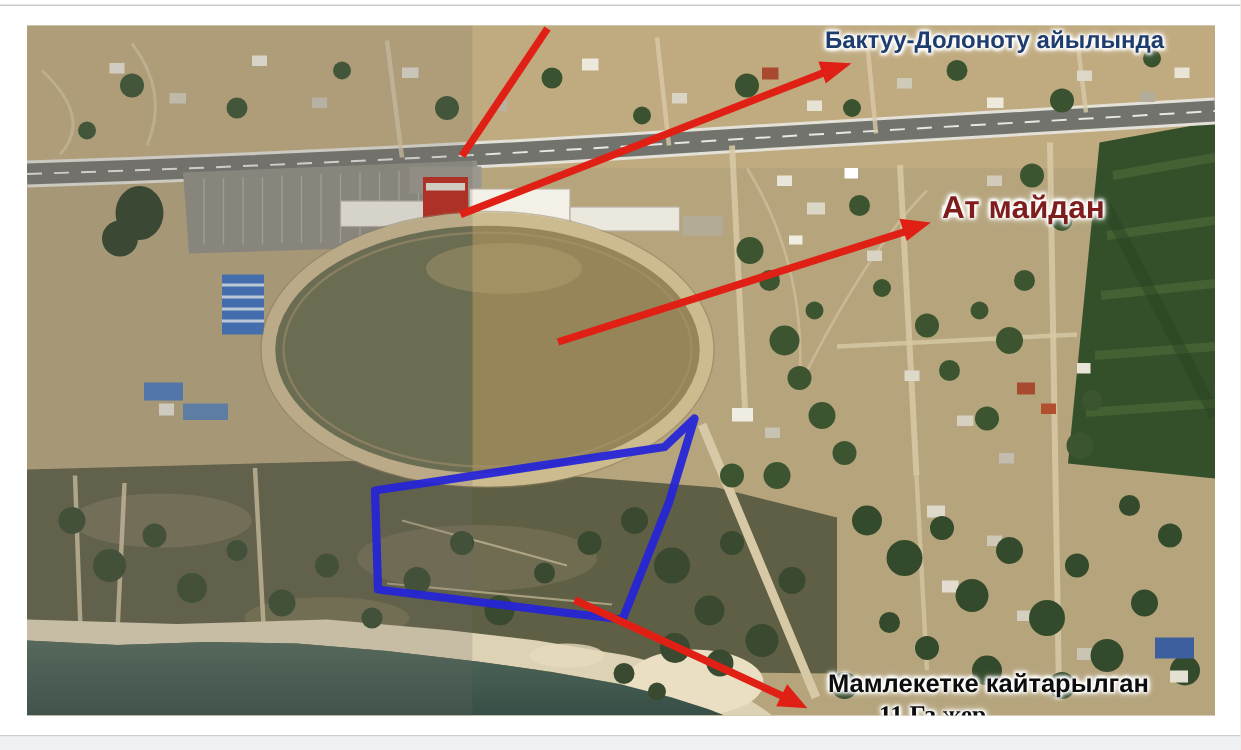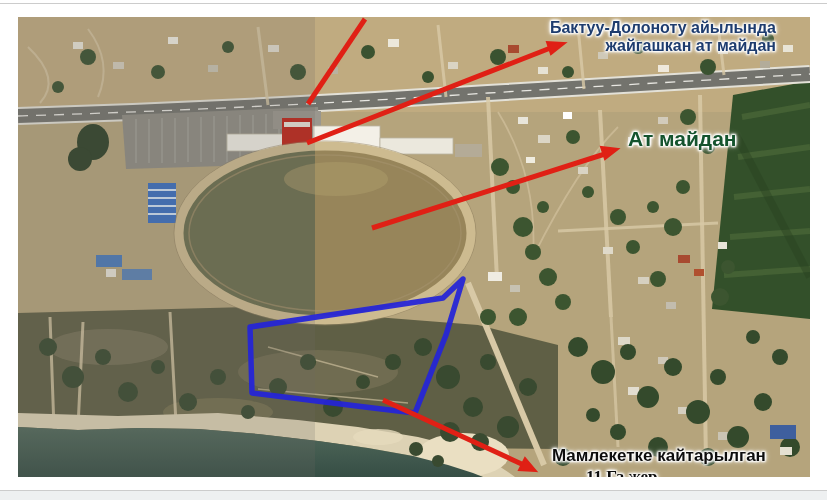--- a/index.html
+++ b/index.html
@@ -8,21 +8,21 @@
   .edge-line{position:absolute;left:0;width:827px;height:1px;background:#cccccc;}
   .edge-top{top:3px;}
   .edge-bottom{top:490px;}
   .below-strip{position:absolute;left:0;top:491px;width:827px;height:9px;background:#eef0f1;}
   .photo{position:absolute;left:18px;top:17px;width:792px;height:460px;overflow:hidden;background:#b5a47c;}
   .photo svg{display:block;}
   .map-label{position:absolute;font-weight:bold;white-space:nowrap;z-index:5;
     text-shadow:-1px -1px 2px #fff,1px -1px 2px #fff,-1px 1px 2px #fff,1px 1px 2px #fff,
                  0 0 4px #fff,0 0 6px #fff;}
   .label-top-right{right:34px;top:2px;text-align:right;font-size:16px;line-height:18px;color:#1e3c6e;}
-  .label-at-maidan{left:610px;top:110px;font-size:21px;color:#14532d;}
+  .label-at-maidan{left:610px;top:110px;font-size:21px;color:#7f1d1d;}
   .label-bottom{left:534px;top:428px;font-size:17px;line-height:21px;color:#0d0d0d;}
   .label-bottom .partial{display:block;margin-left:34px;font-family:Liberation Serif, serif;}
 </style>
 </head>
 <body>
 
 <div class="page">
   <div class="edge-line edge-top"></div>
 
   <div class="photo">
@@ -262,21 +262,20 @@
           <g>
             <line x1="365" y1="383" x2="508" y2="449" stroke-width="5"></line>
             <polygon points="518,454 501,453 507,441" stroke-width="2"></polygon>
           </g>
         </g>
       </g>
     </svg>
 
     <div class="map-label label-top-right">
       <span>Бактуу-Долоноту айылында</span><br>
-      <span>жайгашкан ат майдан</span>
     </div>
 
     <div class="map-label label-at-maidan">Ат майдан</div>
 
     <div class="map-label label-bottom">
       <span>Мамлекетке кайтарылган</span>
       <span class="partial">11 Га жер</span>
     </div>
   </div>
 

